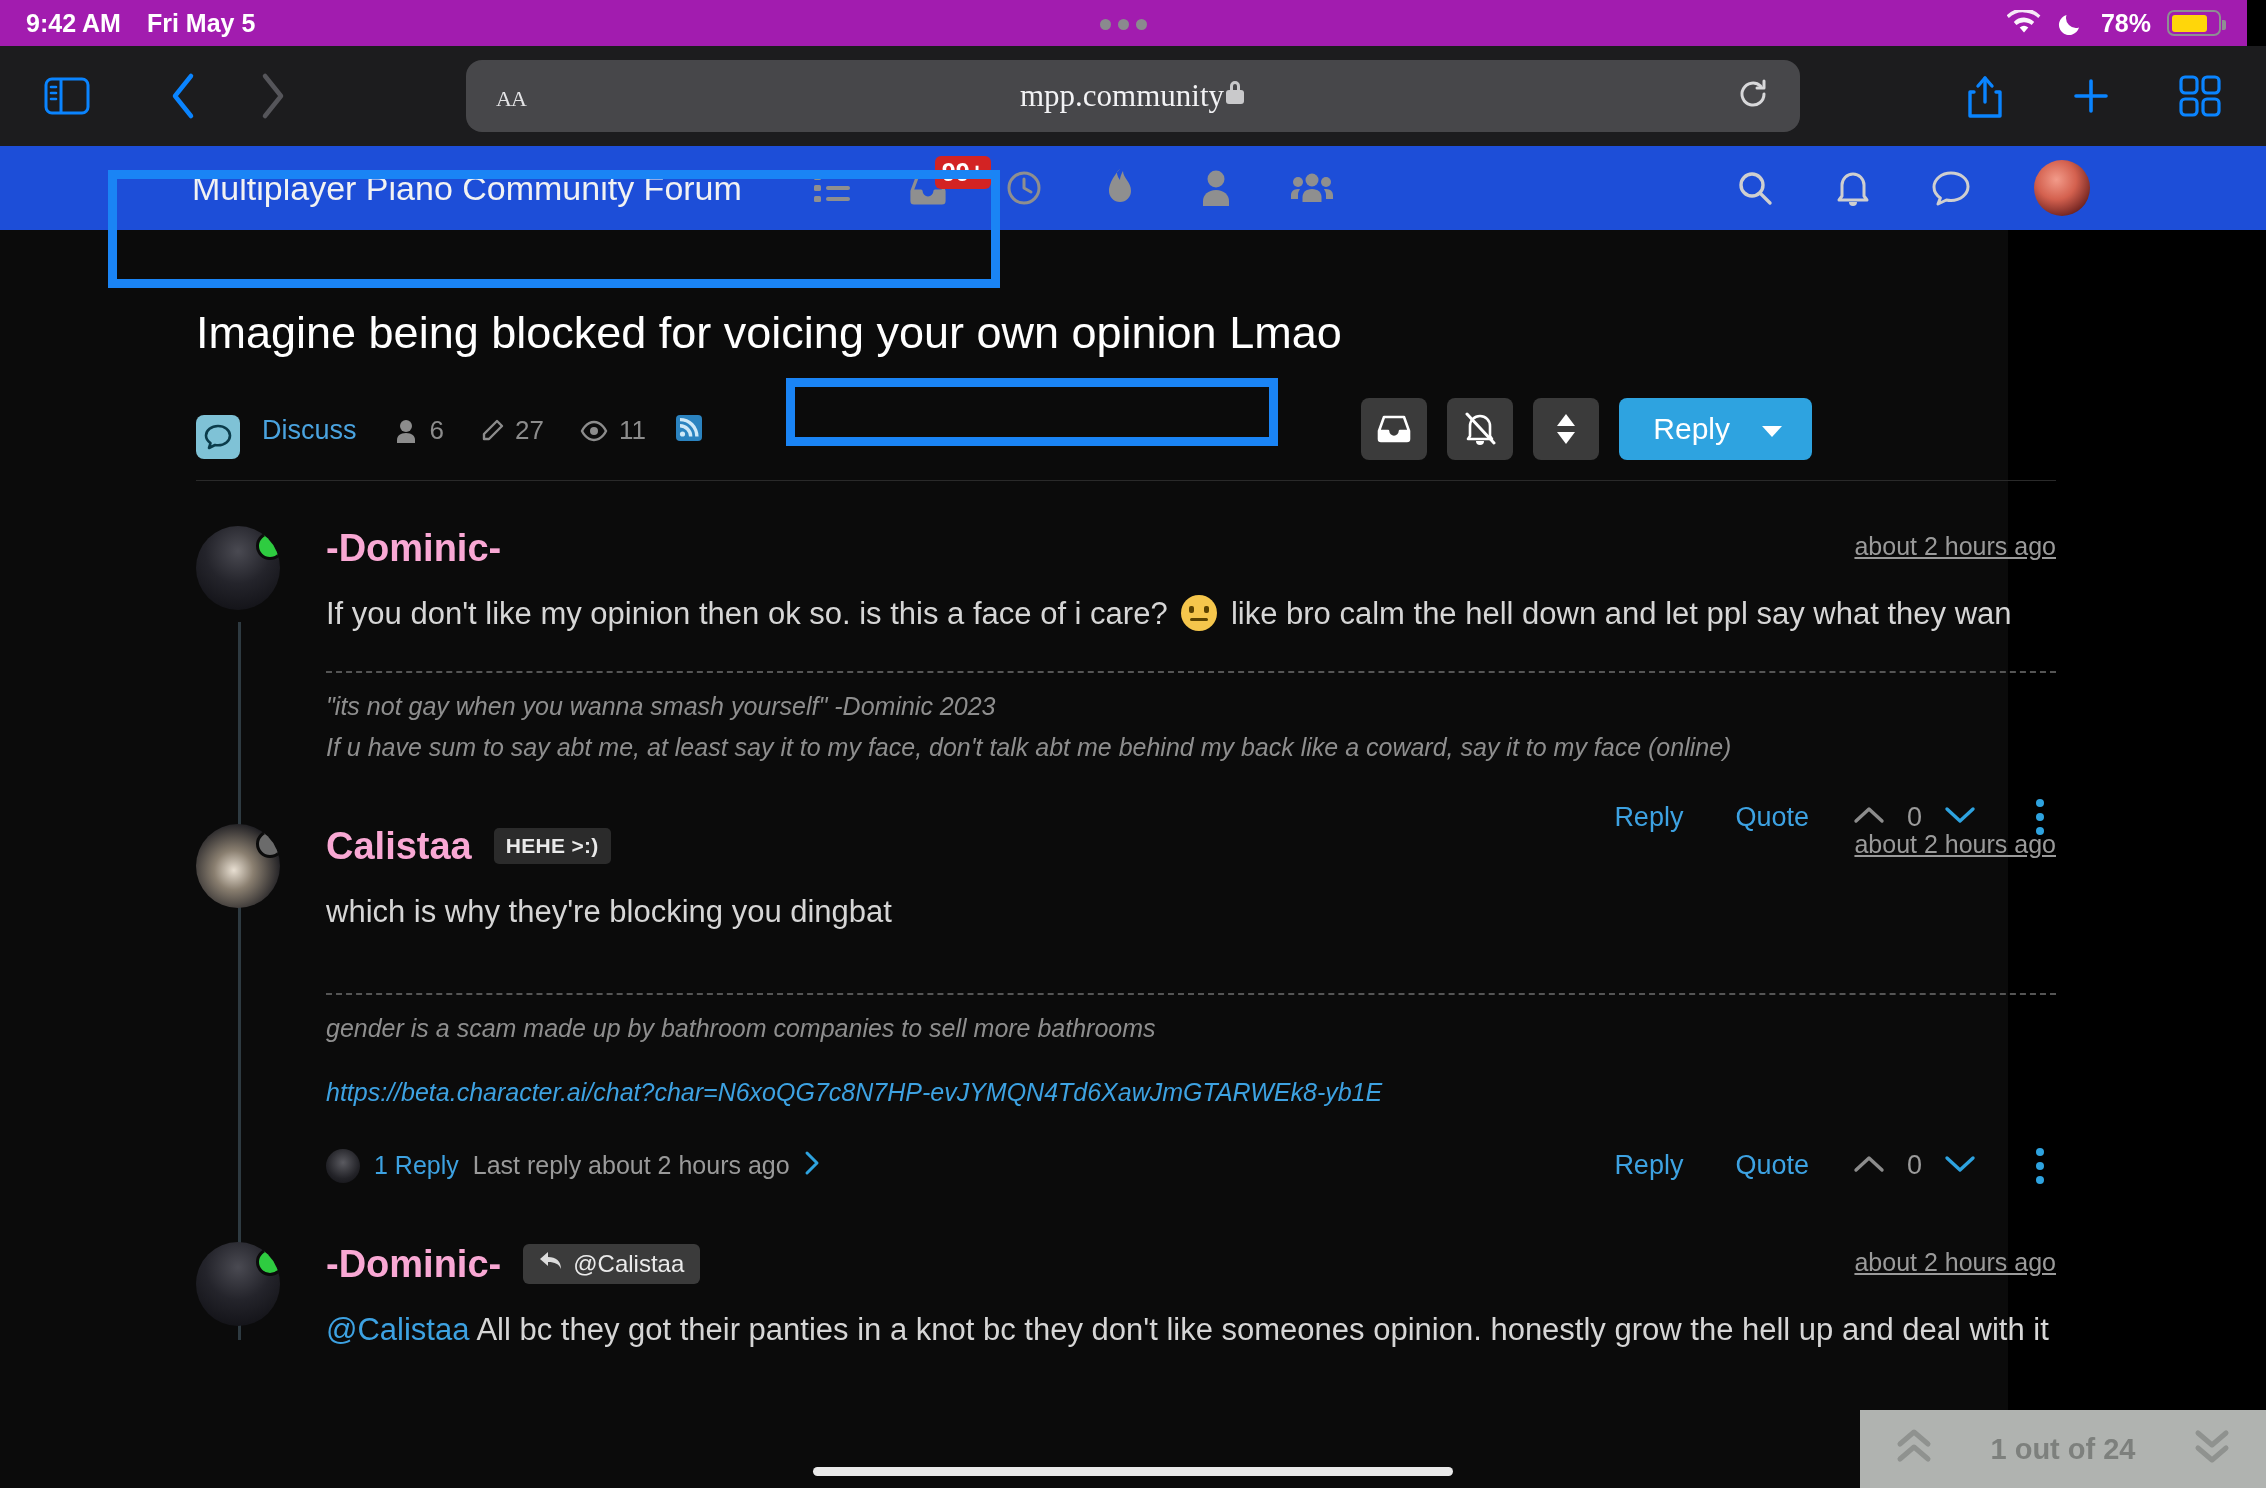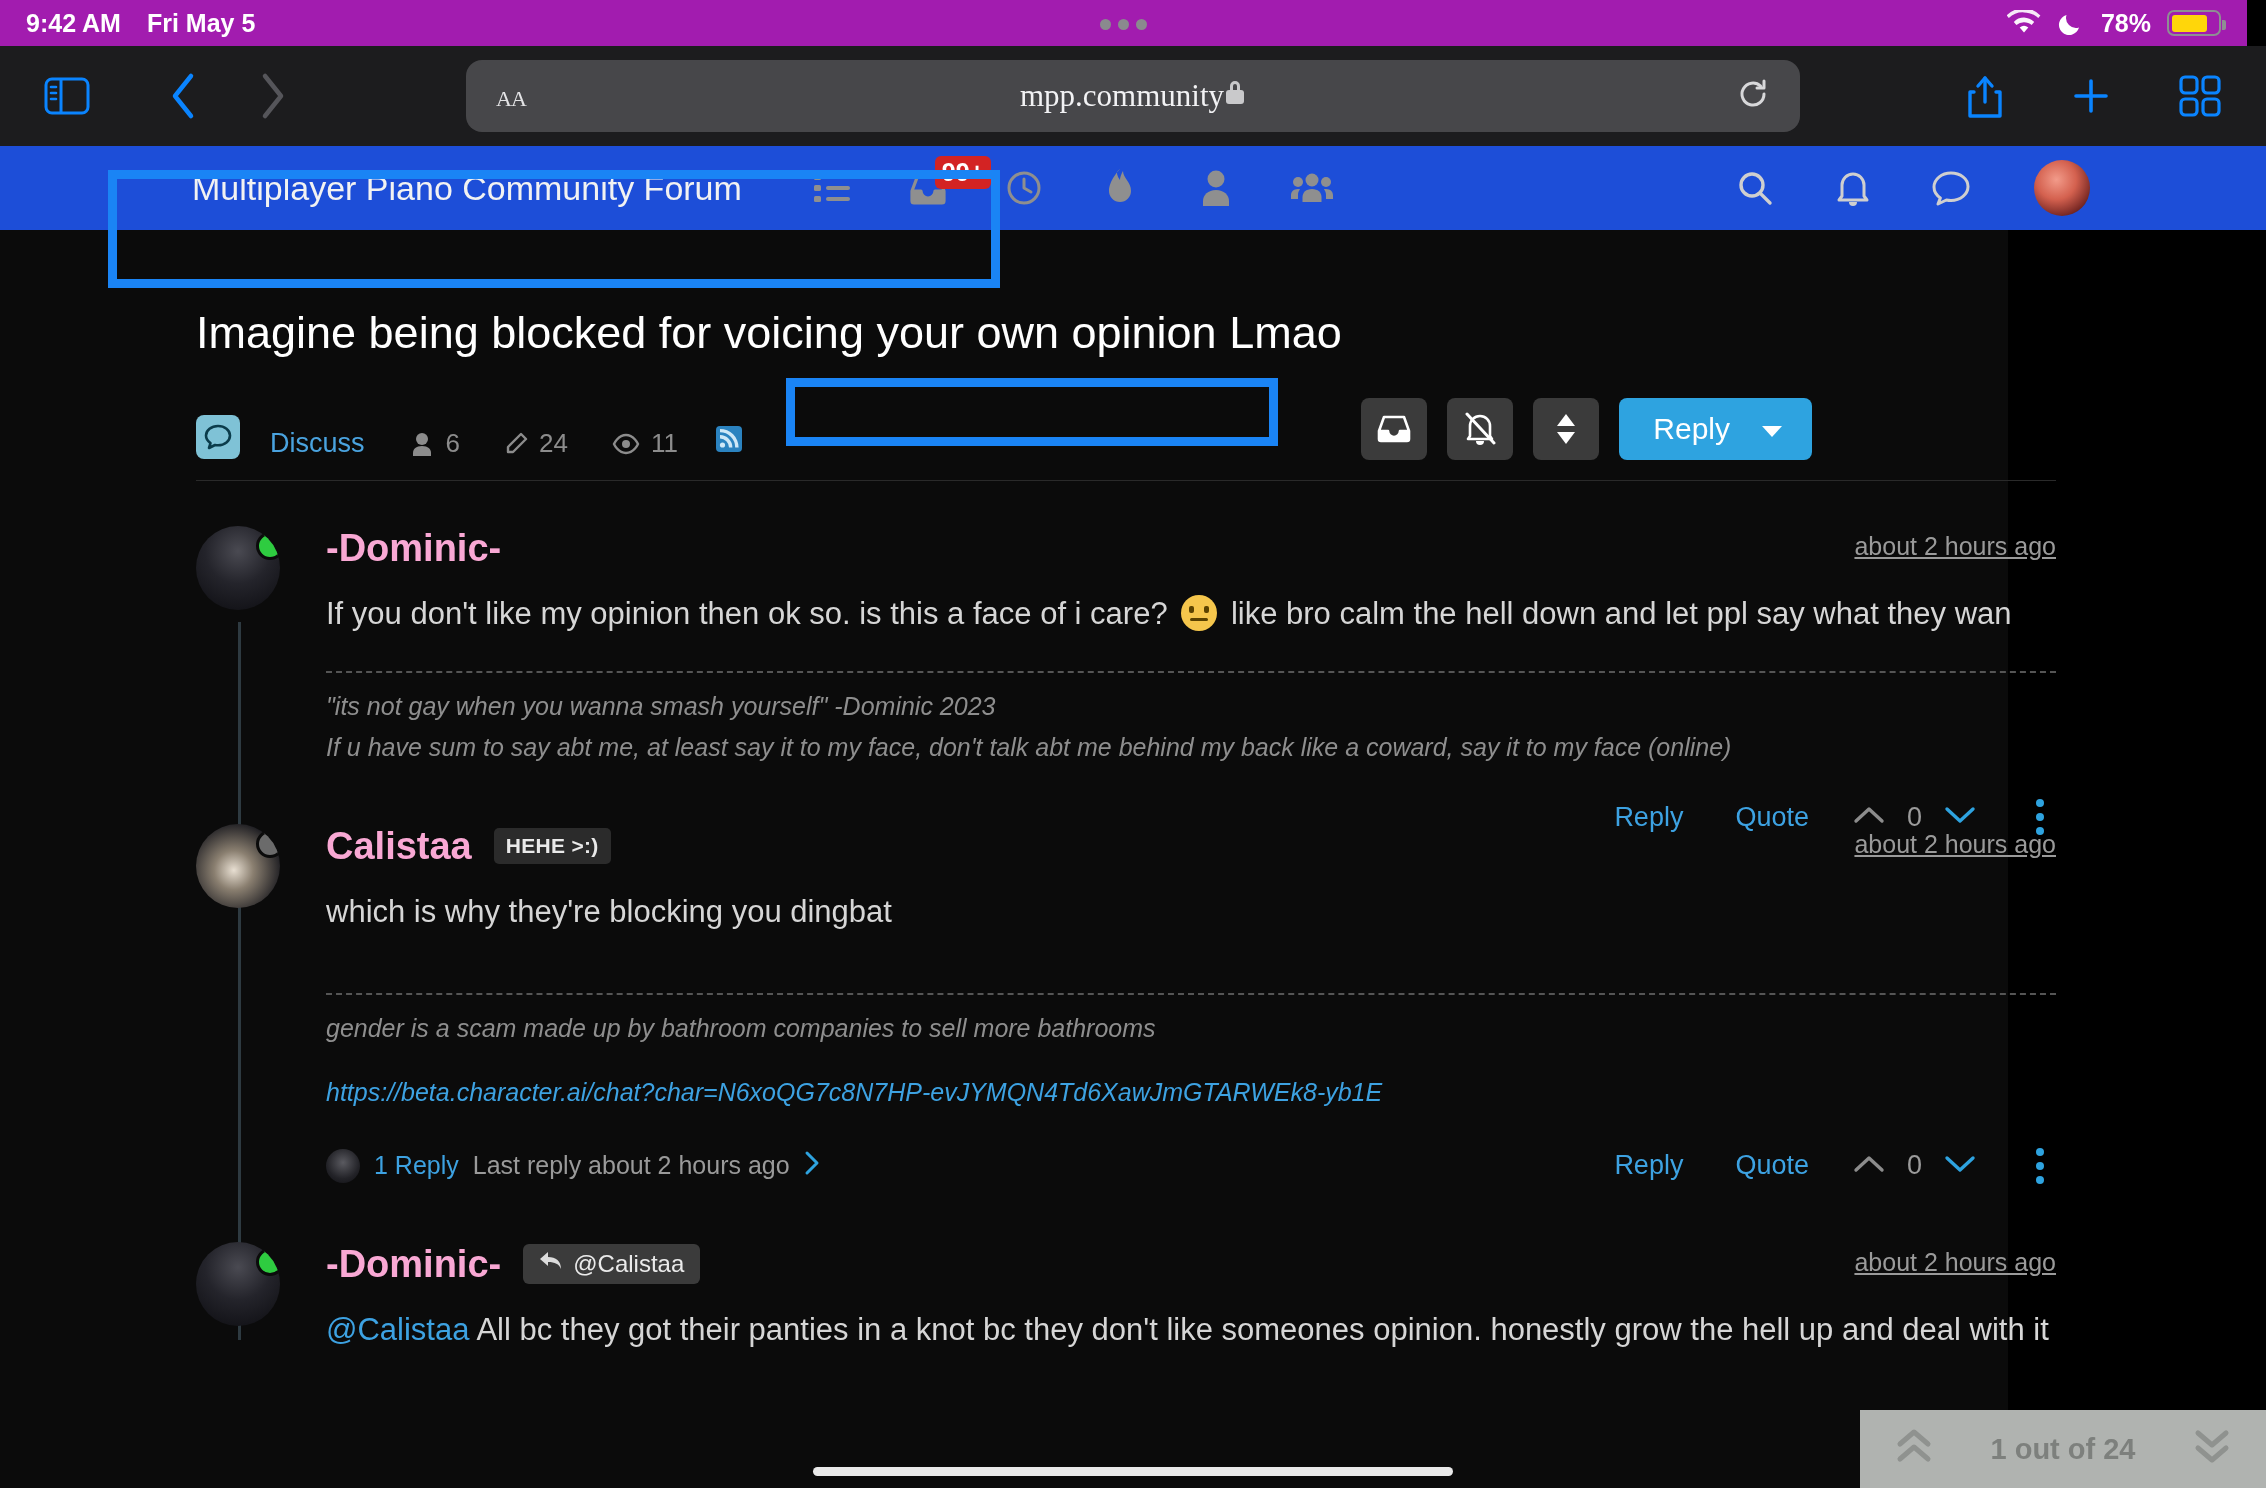--- a/index.html
+++ b/index.html
@@ -86,21 +86,21 @@
   
   .content { position:absolute; top:230px; left:0; width:2008px; height:1258px; background:#0b0b0b; }
 
   .topic-title-wrap { position:absolute; top:0px; left:196px; width:1860px; }
   .topic-title {
     color:#fff; font-size:45px; font-weight:400; line-height:1.2;
     padding-top:76px;
   }
   .topic-meta {
     position:absolute; top:185px; left:196px;
-    display:flex; align-items:flex-end; gap:8px; color:#8c8c8c; font-size:26px;
+    display:flex; align-items:flex-start; gap:0; color:#8c8c8c; font-size:26px;
   }
   .cat-ic {
     width:44px;height:44px;border-radius:8px;background:#7fc2d6;
     display:flex;align-items:center;justify-content:center;color:#0b3c4b;
   }
   .cat-name { color:#4aa3df; font-size:27px; margin-left:22px; }
   .meta-grp { display:flex; align-items:center; gap:11px; margin-left:36px; color:#8c8c8c;}
   .rss-ic { margin-left:30px; color:#4aa3df; }
 
   .topic-actions { position:absolute; top:168px; right:196px; display:flex; align-items:center; gap:20px; }
@@ -381,21 +381,21 @@
         <svg width="26" height="24" viewBox="0 0 26 24" fill="#8c8c8c">
             <circle cx="13" cy="7" r="6"></circle>
             <path d="M13 14c-6 0-9 3.2-9 7v3h18v-3c0-3.8-3-7-9-7z"></path>
           </svg>
         <span>6</span>
       </span>
       <span class="meta-grp">
         <svg width="24" height="24" viewBox="0 0 24 24" fill="none" stroke="#8c8c8c" stroke-width="2.4" stroke-linejoin="round">
             <path d="M17 2l5 5-13 13H4v-5z"></path>
           </svg>
-        <span>24</span>
+        <span>27</span>
       </span>
       <span class="meta-grp">
         <svg width="28" height="22" viewBox="0 0 28 22" fill="none" stroke="#8c8c8c" stroke-width="2.4">
             <path d="M14 2C6 2 2 11 2 11s4 9 12 9 12-9 12-9-4-9-12-9z"></path>
             <circle cx="14" cy="11" r="4" fill="#8c8c8c" stroke="none"></circle>
           </svg>
         <span>11</span>
       </span>
       <span class="rss-ic">
         <svg width="26" height="26" viewBox="0 0 26 26" fill="#4aa3df">

